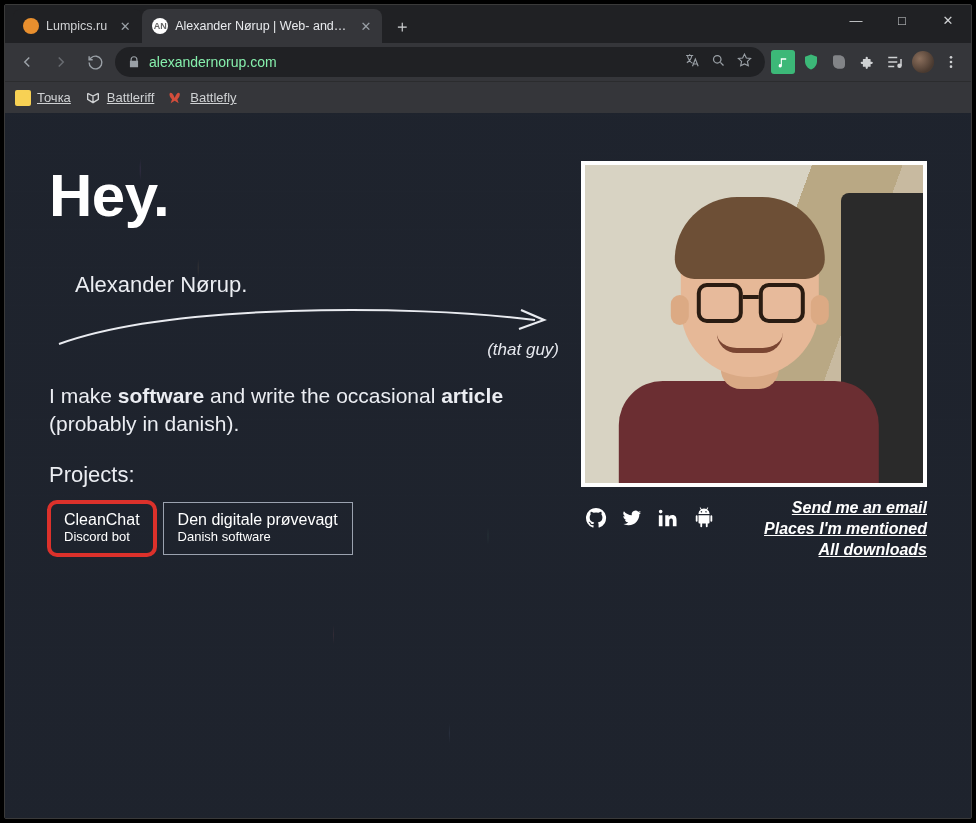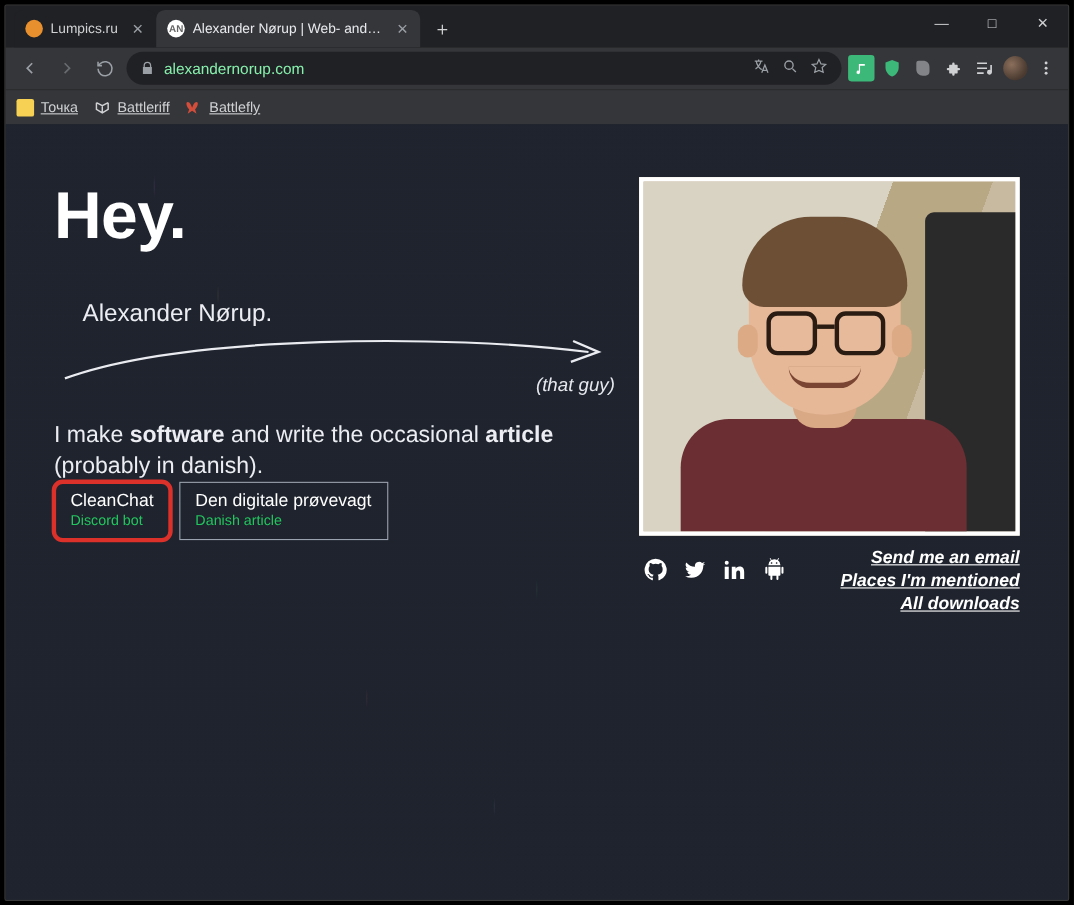--- a/index.html
+++ b/index.html
@@ -55,21 +55,21 @@
   .arrow-wrap { position:relative; height:70px; }
   .arrow-wrap svg { position:absolute; left:0; top:-10px; width:500px; height:70px; }
   .that-guy { position:absolute; right:-6px; top:34px; font-size:17px; font-style:italic; color:#e6e8ee; }
   .desc { font-size:21px; line-height:1.35; font-weight:300; margin-top:6px; }
   .desc b { font-weight:800; }
   .projects-h { font-size:22px; font-weight:300; margin-top:24px; margin-bottom:14px; }
   .proj-row { display:flex; gap:8px; }
   .proj { border:1px solid #9ba2af; padding:8px 14px 10px; min-width:92px; cursor:pointer; }
   .proj.hl { outline:4px solid #dc312b; outline-offset:-2px; border-radius:8px; }
   .proj-title { font-size:16px; font-weight:500; color:#ffffff; }
-  .proj-sub { font-size:13px; font-weight:300; color:#22c55e; }
+  .proj-sub { font-size:13px; font-weight:300; color:#ffffff; }
   .right { width:346px; display:flex; flex-direction:column; align-items:flex-end; }
   .photo-frame { width:346px; height:326px; border:4px solid #fff; background:#c4b59a; position:relative; overflow:hidden; }
   .photo-bg { position:absolute; inset:0; background:linear-gradient(110deg,#d8d3c3 0 50%,#b9a884 50% 70%,#c8baa0 70%); }
   .stove { position:absolute; right:-14px; top:28px; width:96px; height:300px; background:#2a2a2a; border-radius:8px; }
   .person { position:absolute; left:50%; bottom:-10px; transform:translateX(-52%); width:260px; height:300px; }
   .shirt { position:absolute; bottom:0; left:0; width:260px; height:112px; background:#6b2e32; border-radius:44px 44px 8px 8px; }
   .neck { position:absolute; bottom:104px; left:102px; width:58px; height:32px; background:#d9a985; border-radius:0 0 20px 20px; }
   .head { position:absolute; bottom:116px; left:62px; width:138px; height:170px; background:#e6b897; border-radius:64px 64px 72px 72px; }
   .hair { position:absolute; top:-10px; left:-6px; width:150px; height:82px; background:#6d4f36; border-radius:64px 64px 20px 20px; }
   .ear { position:absolute; width:18px; height:30px; background:#dcaa84; border-radius:10px; top:88px; }
@@ -230,28 +230,29 @@
         <div class="arrow-wrap">
           <svg viewBox="0 0 500 70">
             <path d="M10 48 C 120 8, 360 8, 486 24" stroke="#e9ebf0" stroke-width="2" fill="none"></path>
             <path d="M472 14 L495 24 L470 33" stroke="#e9ebf0" stroke-width="2.2" fill="none"></path>
           </svg>
           <span class="that-guy">(that guy)</span>
         </div>
         <p class="desc">
           <span>I make </span><b>software</b><span> and write the occasional </span><b>article</b><span> (probably in danish).</span>
         </p>
+        <div class="projects-h">Projects:</div>
         <div class="proj-row">
           <div class="proj hl">
             <div class="proj-title">CleanChat</div>
             <div class="proj-sub">Discord bot</div>
           </div>
           <div class="proj">
             <div class="proj-title">Den digitale prøvevagt</div>
-            <div class="proj-sub">Danish article</div>
+            <div class="proj-sub">Danish software</div>
           </div>
         </div>
       </div>
 
       <div class="right">
         <div class="photo-frame">
           <div class="photo-bg"></div>
           <div class="stove"></div>
           <div class="person">
             <div class="shirt"></div>

